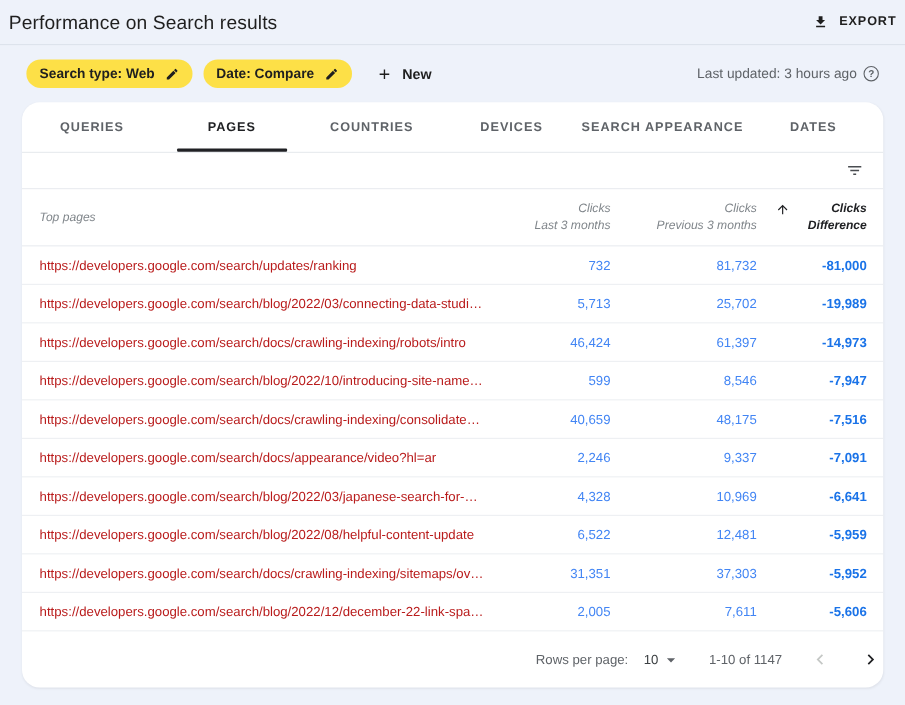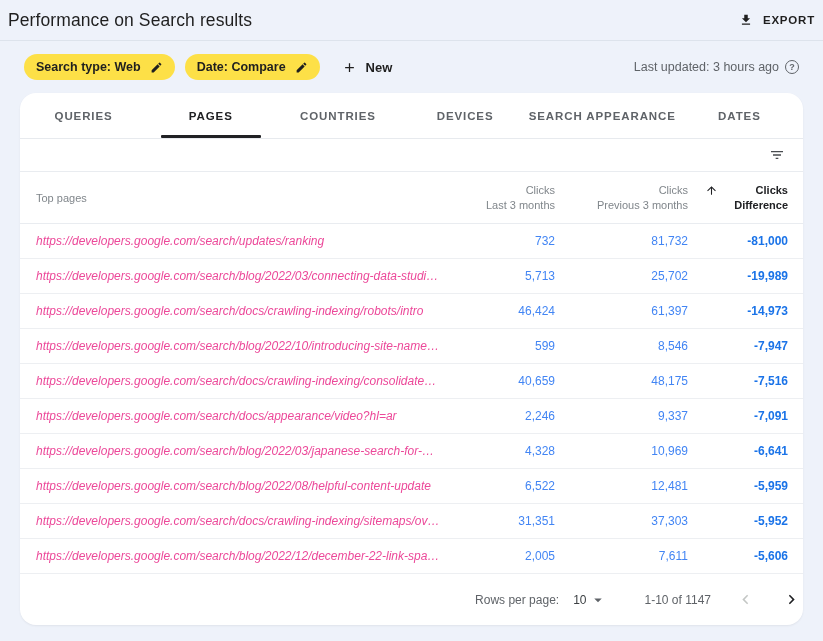--- a/index.html
+++ b/index.html
@@ -87,20 +87,21 @@
     border-bottom: 1px solid #e9ecf0;
   }
   
   .thead {
     height: 52px; flex: none;
     display: flex; align-items: center;
     padding: 0 15px 0 16px;
     border-bottom: 1px solid #e9ecf0;
     font-size: 11px; color: #80868b;
     box-sizing: border-box;
+    font-style: italic;
   }
   .c-url { flex: 1; min-width: 0; }
   .c-a { width: 115px; text-align: right; }
   .c-b { width: 133px; text-align: right; }
   .c-c { width: 100px; text-align: right; }
   .hdr-lines { line-height: 15px; }
   .thead .c-c {
     display: flex; justify-content: flex-end; align-items: flex-start; gap: 16px;
   }
   .thead .c-c .hdr-lines { color: #202124; font-weight: 700; text-align: right; }
@@ -109,38 +110,37 @@
   .tbody { flex: none; }
   .trow {
     height: 35px;
     display: flex; align-items: center;
     padding: 0 15px 0 16px;
     border-bottom: 1px solid #edeff2;
     box-sizing: border-box;
     font-size: 12px;
   }
   .trow .c-url {
-    color: #ec4899;
+    color: #b91c1c;
     overflow: hidden; text-overflow: ellipsis; white-space: nowrap;
     cursor: pointer;
-    font-style: italic;
   }
   .trow .c-a, .trow .c-b { color: #4285f4; }
   .trow .c-c { color: #1a73e8; font-weight: 700; }
   
   .tfoot {
     flex: 1;
     display: flex; align-items: center; justify-content: flex-end;
     font-size: 12px; color: #5f6368;
   }
   .rpp-select {
     display: flex; align-items: center; gap: 2px;
     margin-left: 14px; cursor: pointer; color: #3c4043;
   }
-  .range-label { margin-left: 38px; color: #5f6368; }
+  .range-label { margin-left: 26px; color: #5f6368; }
   .pg-btn {
     margin-left: 22px;
     width: 24px; height: 24px;
     display: flex; align-items: center; justify-content: center;
     cursor: pointer;
   }
   .pg-btn.disabled { cursor: default; }
   svg { display: block; }
 </style>
 </head>

